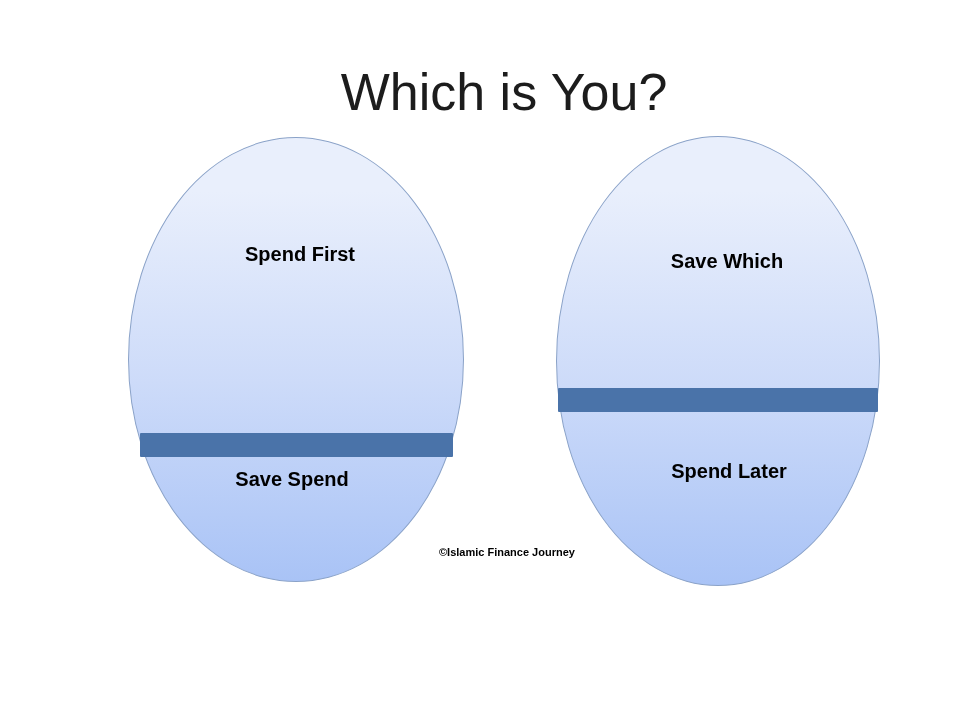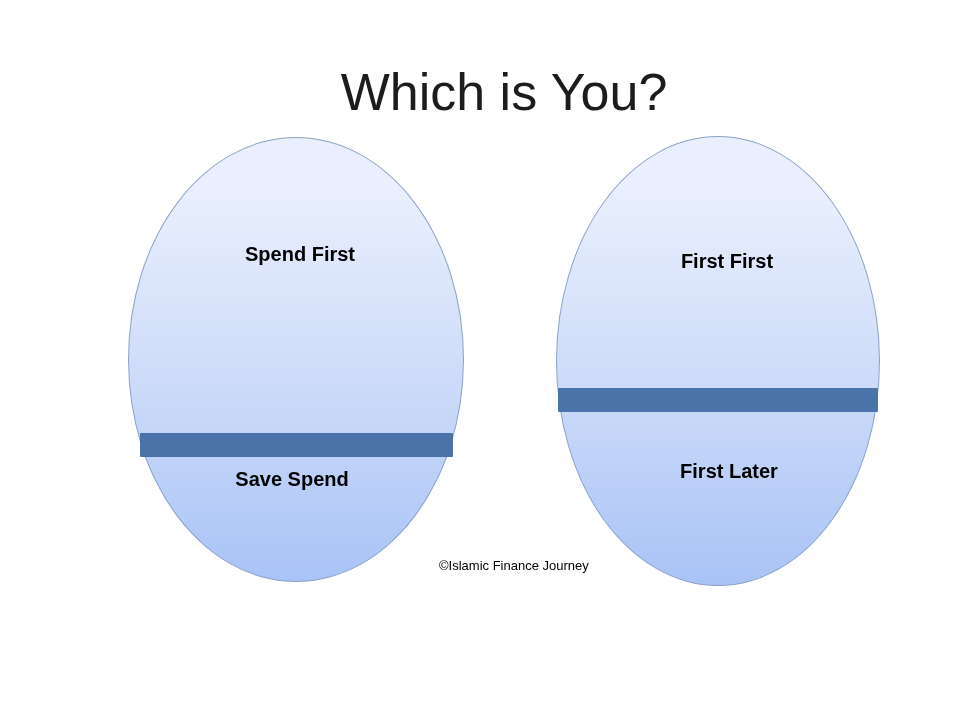--- a/index.html
+++ b/index.html
@@ -62,25 +62,24 @@
     color: var(--label-text);
     white-space: nowrap;
   }
   .label-spend-first { left: 276px; top: 230px; }
   .label-save-later  { left: 268px; top: 455px; }
   .label-save-first  { left: 703px; top: 237px; }
   .label-spend-later { left: 705px; top: 447px; }
   .watermark {
     position: absolute;
     left: 403px; top: 510px;
-    font-size: 13px;
-    font-weight: 400;
+    font-size: 11px;
+    font-weight: 700;
     color: var(--label-text);
     white-space: nowrap;
-    margin-top: 12px;
   }
 </style>
 </head>
 <body>
 
 <div class="slide">
 
   <div class="title">Which is You?</div>
 
   <div class="ellipse ellipse-left"></div>
@@ -88,19 +87,19 @@
   <div class="ellipse ellipse-right"></div>
 
   <div class="divider divider-left"></div>
 
   <div class="divider divider-right"></div>
 
   <div class="label label-spend-first">Spend First</div>
 
   <div class="label label-save-later">Save Spend</div>
 
-  <div class="label label-save-first">First First</div>
+  <div class="label label-save-first">Save Which</div>
 
-  <div class="label label-spend-later">First Later</div>
+  <div class="label label-spend-later">Spend Later</div>
 
   <div class="watermark">©Islamic Finance Journey</div>
 
 </div>
 
 </body></html>

